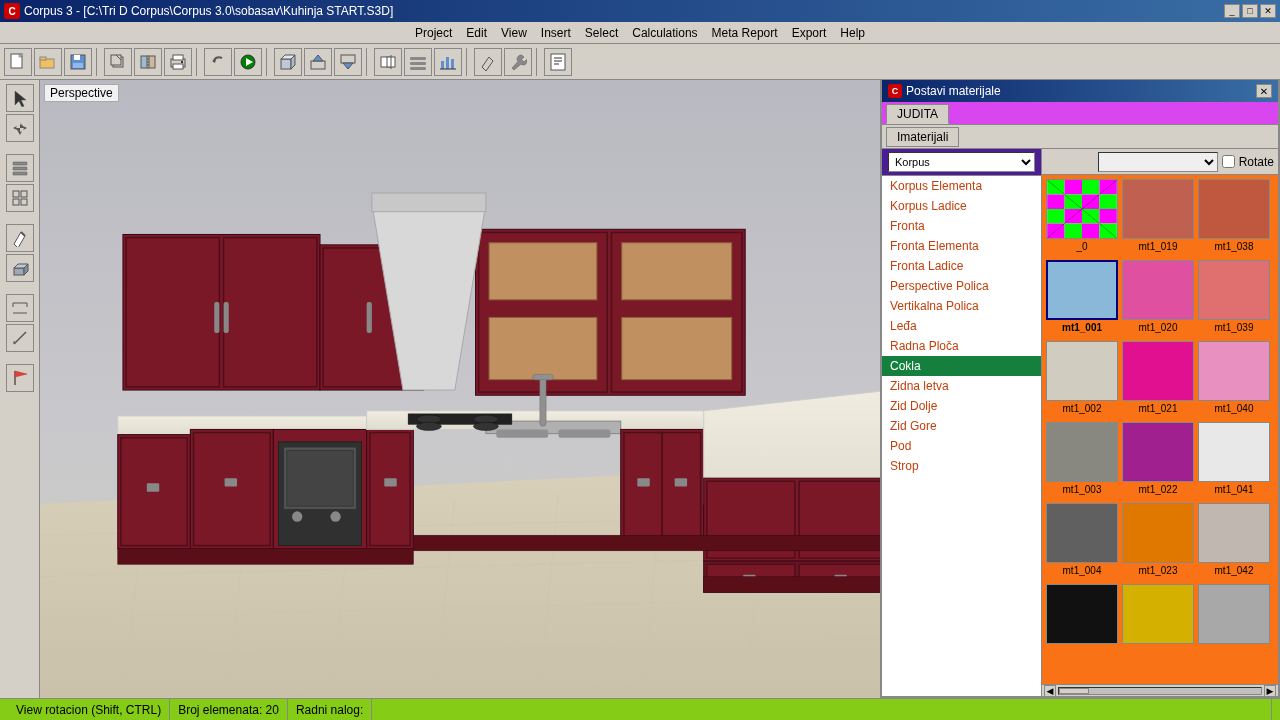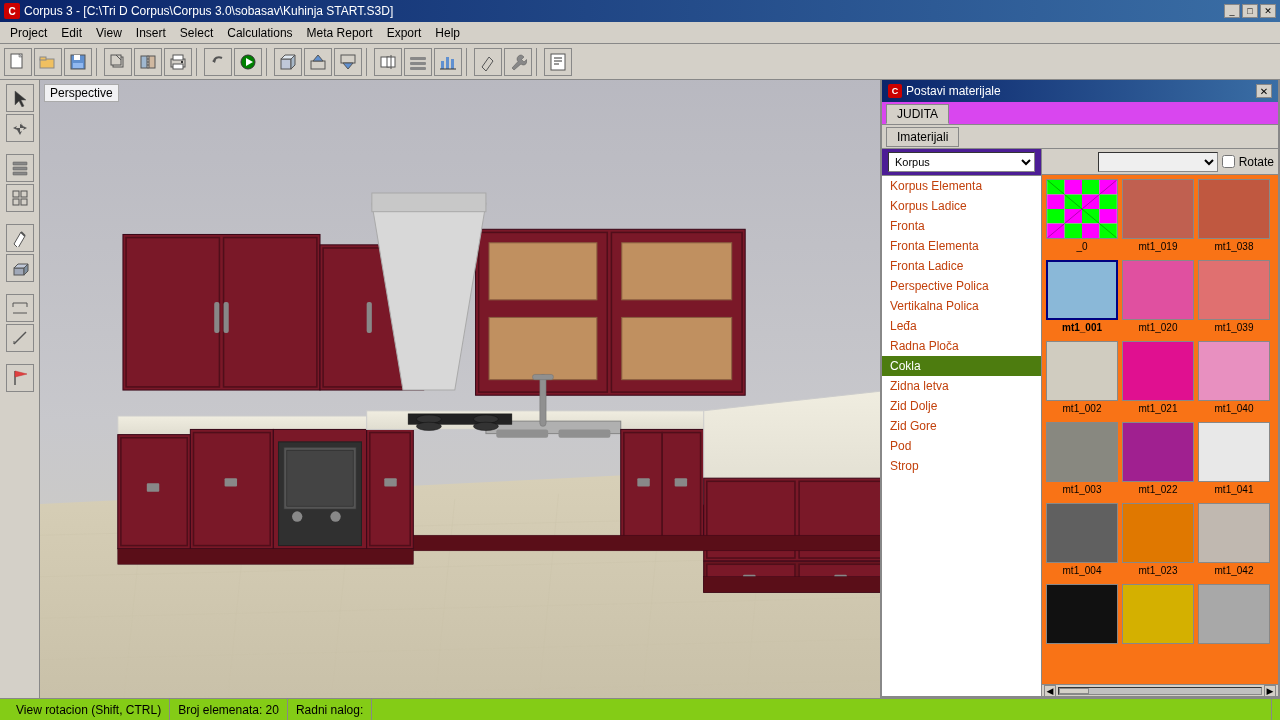--- a/index.html
+++ b/index.html
@@ -23,20 +23,21 @@
 
     
     #menu-bar {
       height: 22px;
       background: #d4d0c8;
       display: flex;
       align-items: center;
       padding: 0 4px;
       gap: 2px;
       border-bottom: 1px solid #888;
+      justify-content: center;
     }
     .menu-item { padding: 2px 6px; font-size: 12px; cursor: pointer; }
 
     
     #toolbar {
       height: 36px;
       background: #d4d0c8;
       display: flex;
       align-items: center;
       padding: 2px 4px;
@@ -192,21 +193,21 @@
       flex: 1;
       overflow-y: auto;
       background: white;
     }
     .parts-item {
       padding: 3px 8px;
       cursor: pointer;
       font-size: 12px;
       color: #c2410c;
     }
-    .parts-item.selected { background: #4d7c0f; color: white; }
+    .parts-item.selected { background: #15803d; color: white; }
 
     
     #material-grid-area {
       flex: 1;
       display: flex;
       flex-direction: column;
       overflow: hidden;
     }
     #material-grid-controls {
       padding: 2px 4px;

